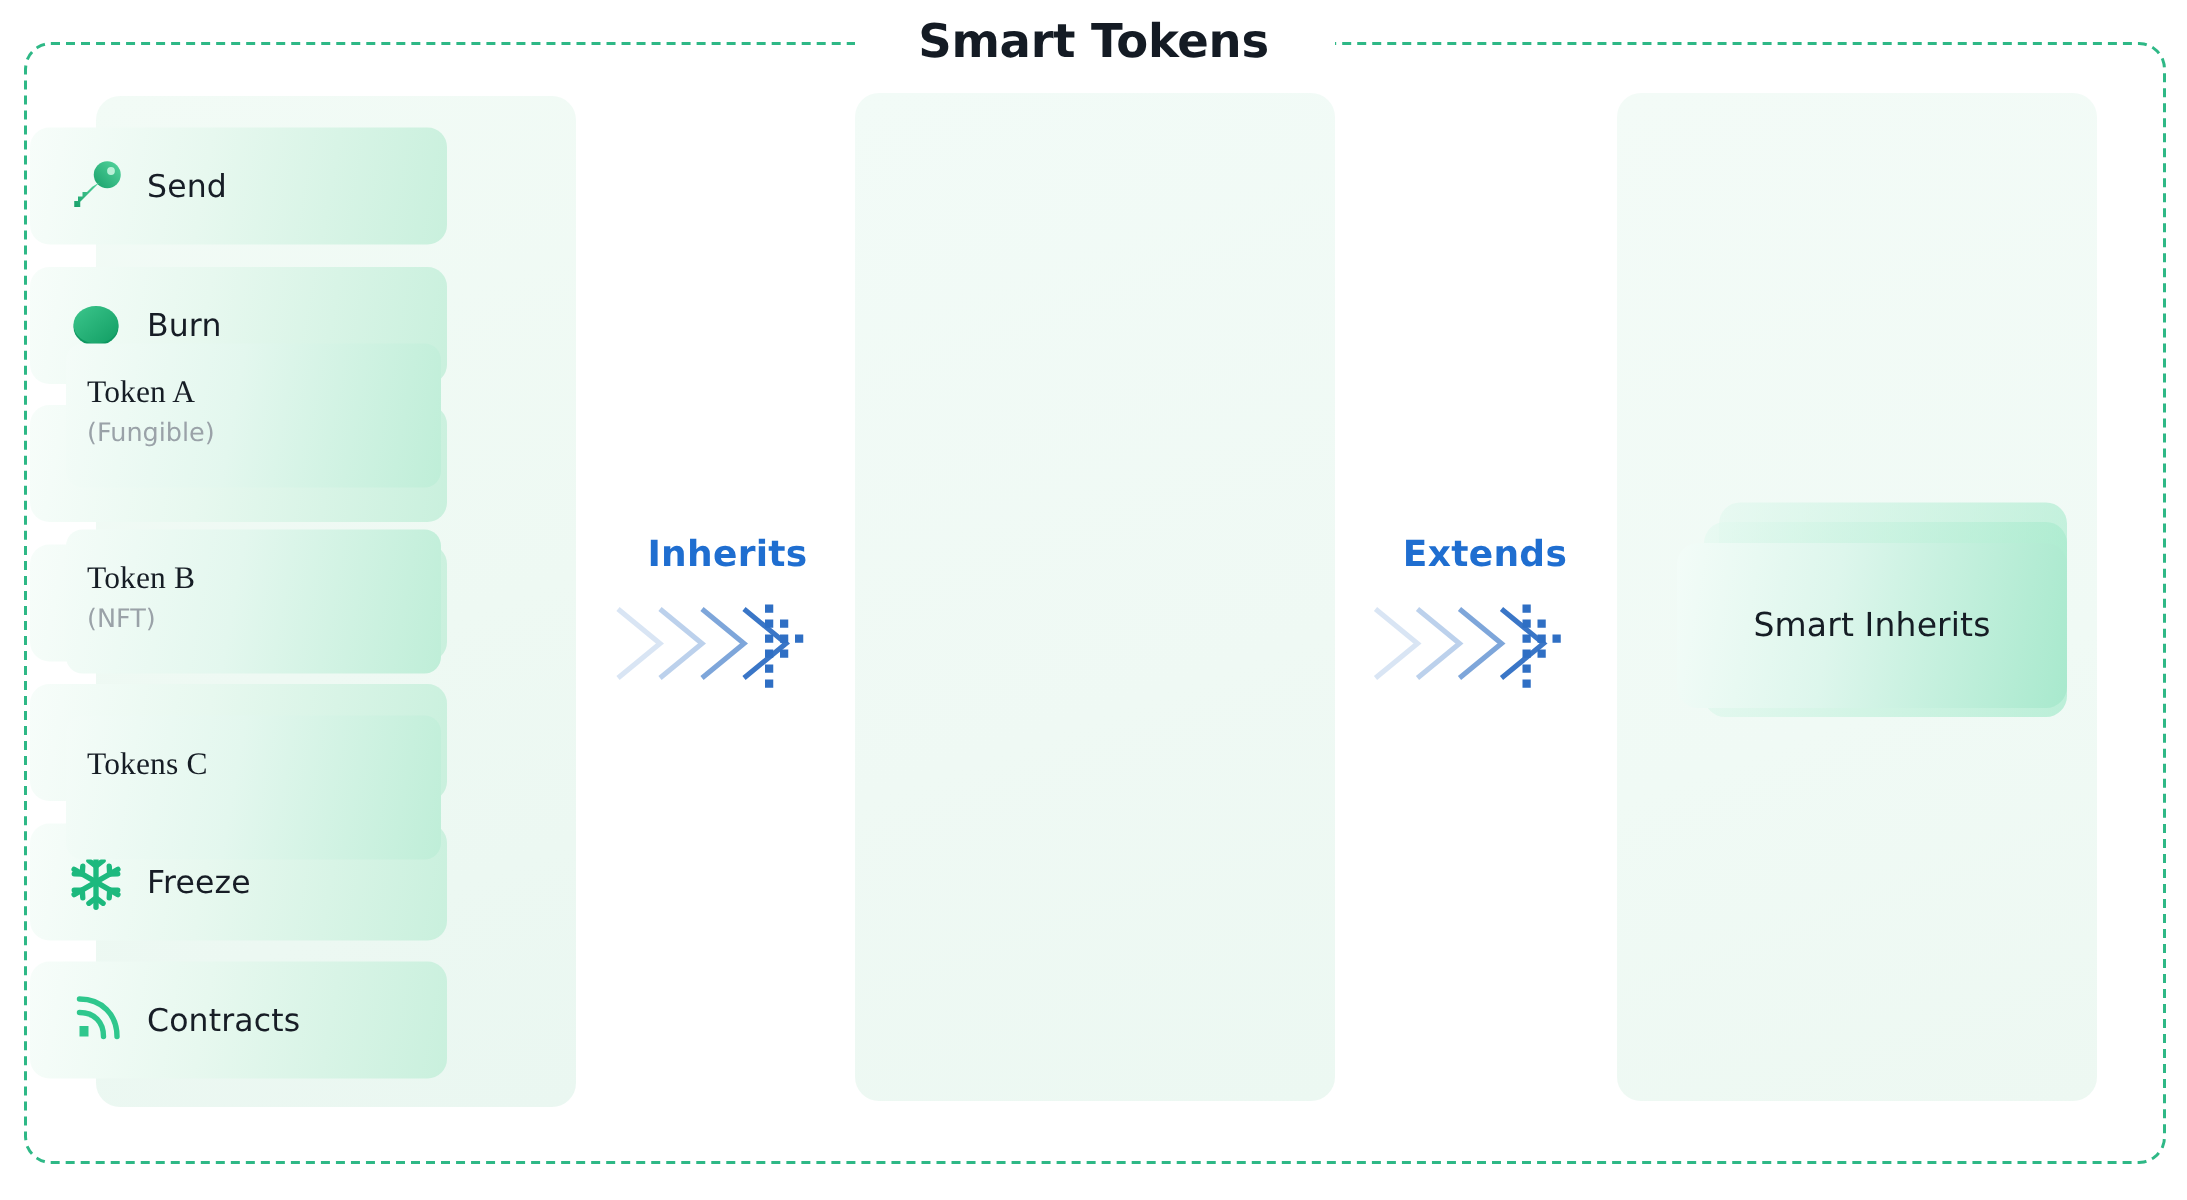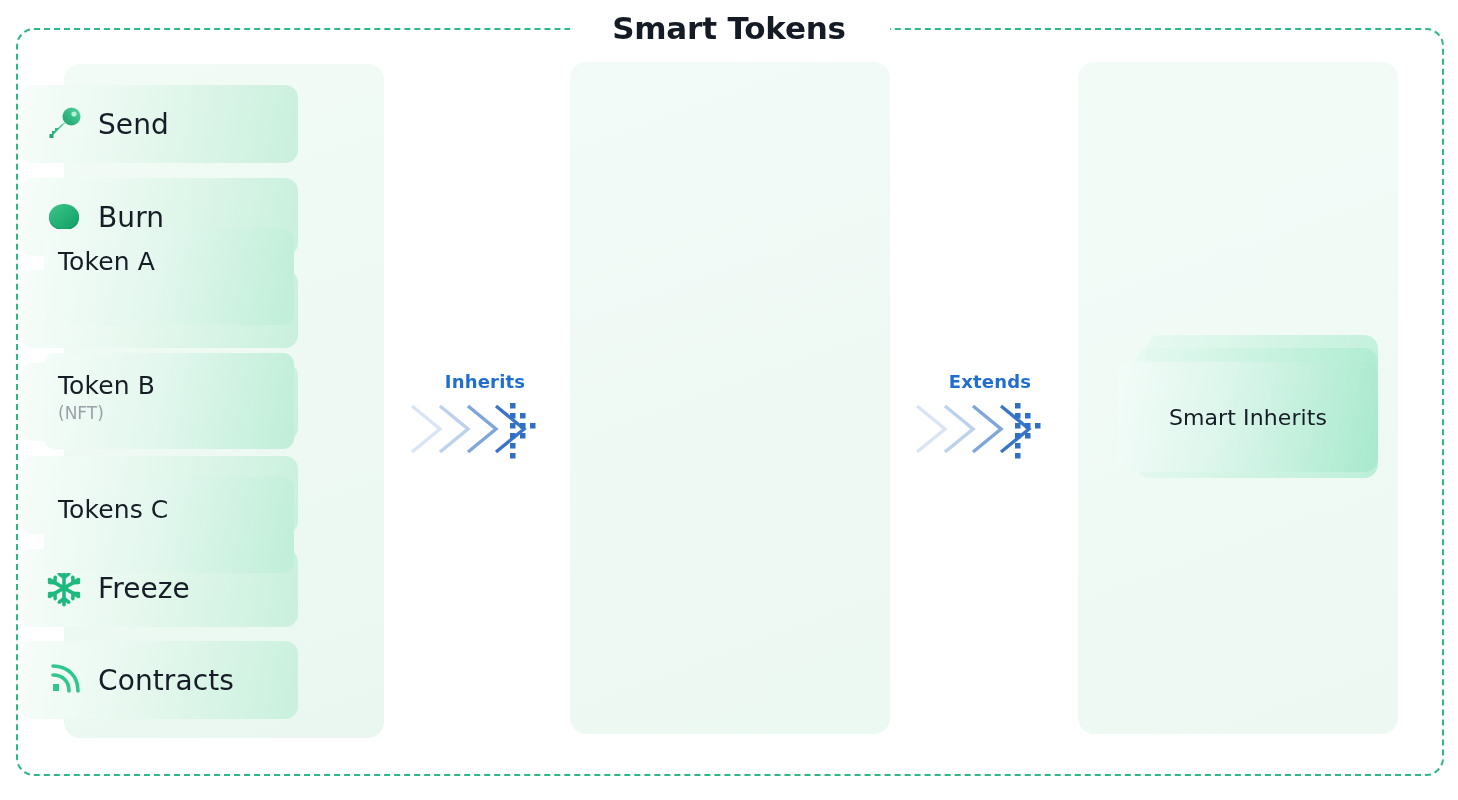--- a/index.html
+++ b/index.html
@@ -95,41 +95,42 @@
   }
   .op-icon {
     width: 56px;
     margin-left: 16px;
     display: flex;
     align-items: center;
     justify-content: center;
     flex: 0 0 56px;
   }
   .op-label {
-    font-size: 28px;
+    font-size: 21px;
     color: #171d26;
     letter-spacing: 0.1px;
     margin-left: 6px;
   }
 
   
   .token-card {
     position: absolute;
     left: 44px;
     width: 250px;
     height: 96px;
     border-radius: 11px;
     background: linear-gradient(100deg, #f4fcf8 0%, #e3f7ee 45%, #bfeed8 100%);
     padding: 19px 0 0 14px;
   }
   .token-name {
-    font-size: 25px;
+    font-size: 21px;
     color: #161d25;
     line-height: 27px;
     letter-spacing: 0.1px;
+    font-family: Liberation Serif, serif;
   }
   .token-kind {
     font-size: 17px;
     color: #9aa2a8;
     line-height: 24px;
     margin-top: 2px;
   }
 
   
   .sc-wrap {
@@ -177,24 +178,24 @@
   .conn {
     position: absolute;
     width: 170px;
     height: 120px;
   }
   .conn-inherits { left: 400px; top: 350px; }
   .conn-extends  { left: 905px; top: 350px; }
 
   .conn-label {
     position: absolute;
-    top: 21px;
+    top: 5px;
     width: 170px;
     text-align: center;
-    font-size: 18px;
+    font-size: 24px;
     font-weight: 700;
     color: #1f6ed0;
     letter-spacing: 0.2px;
   }
   .conn-arrow {
     position: absolute;
     top: 48px;
     left: 6px;
   }
 </style>
@@ -348,20 +349,21 @@
           <rect x="104" y="55" width="5.5" height="5.5"></rect>
         </g>
       </svg>
     </div>
   </div>
 
   <div class="col col-tokens"></div>
 
   <div class="token-card" style="top:229px">
     <div class="token-name">Token A</div>
+    <div class="token-kind">(Fungible)</div>
   </div>
   <div class="token-card" style="top:353px">
     <div class="token-name">Token B</div>
     <div class="token-kind">(NFT)</div>
   </div>
   <div class="token-card" style="top:477px">
     <div class="token-name">Tokens C</div>
   </div>
 
   <div class="conn conn-extends">

